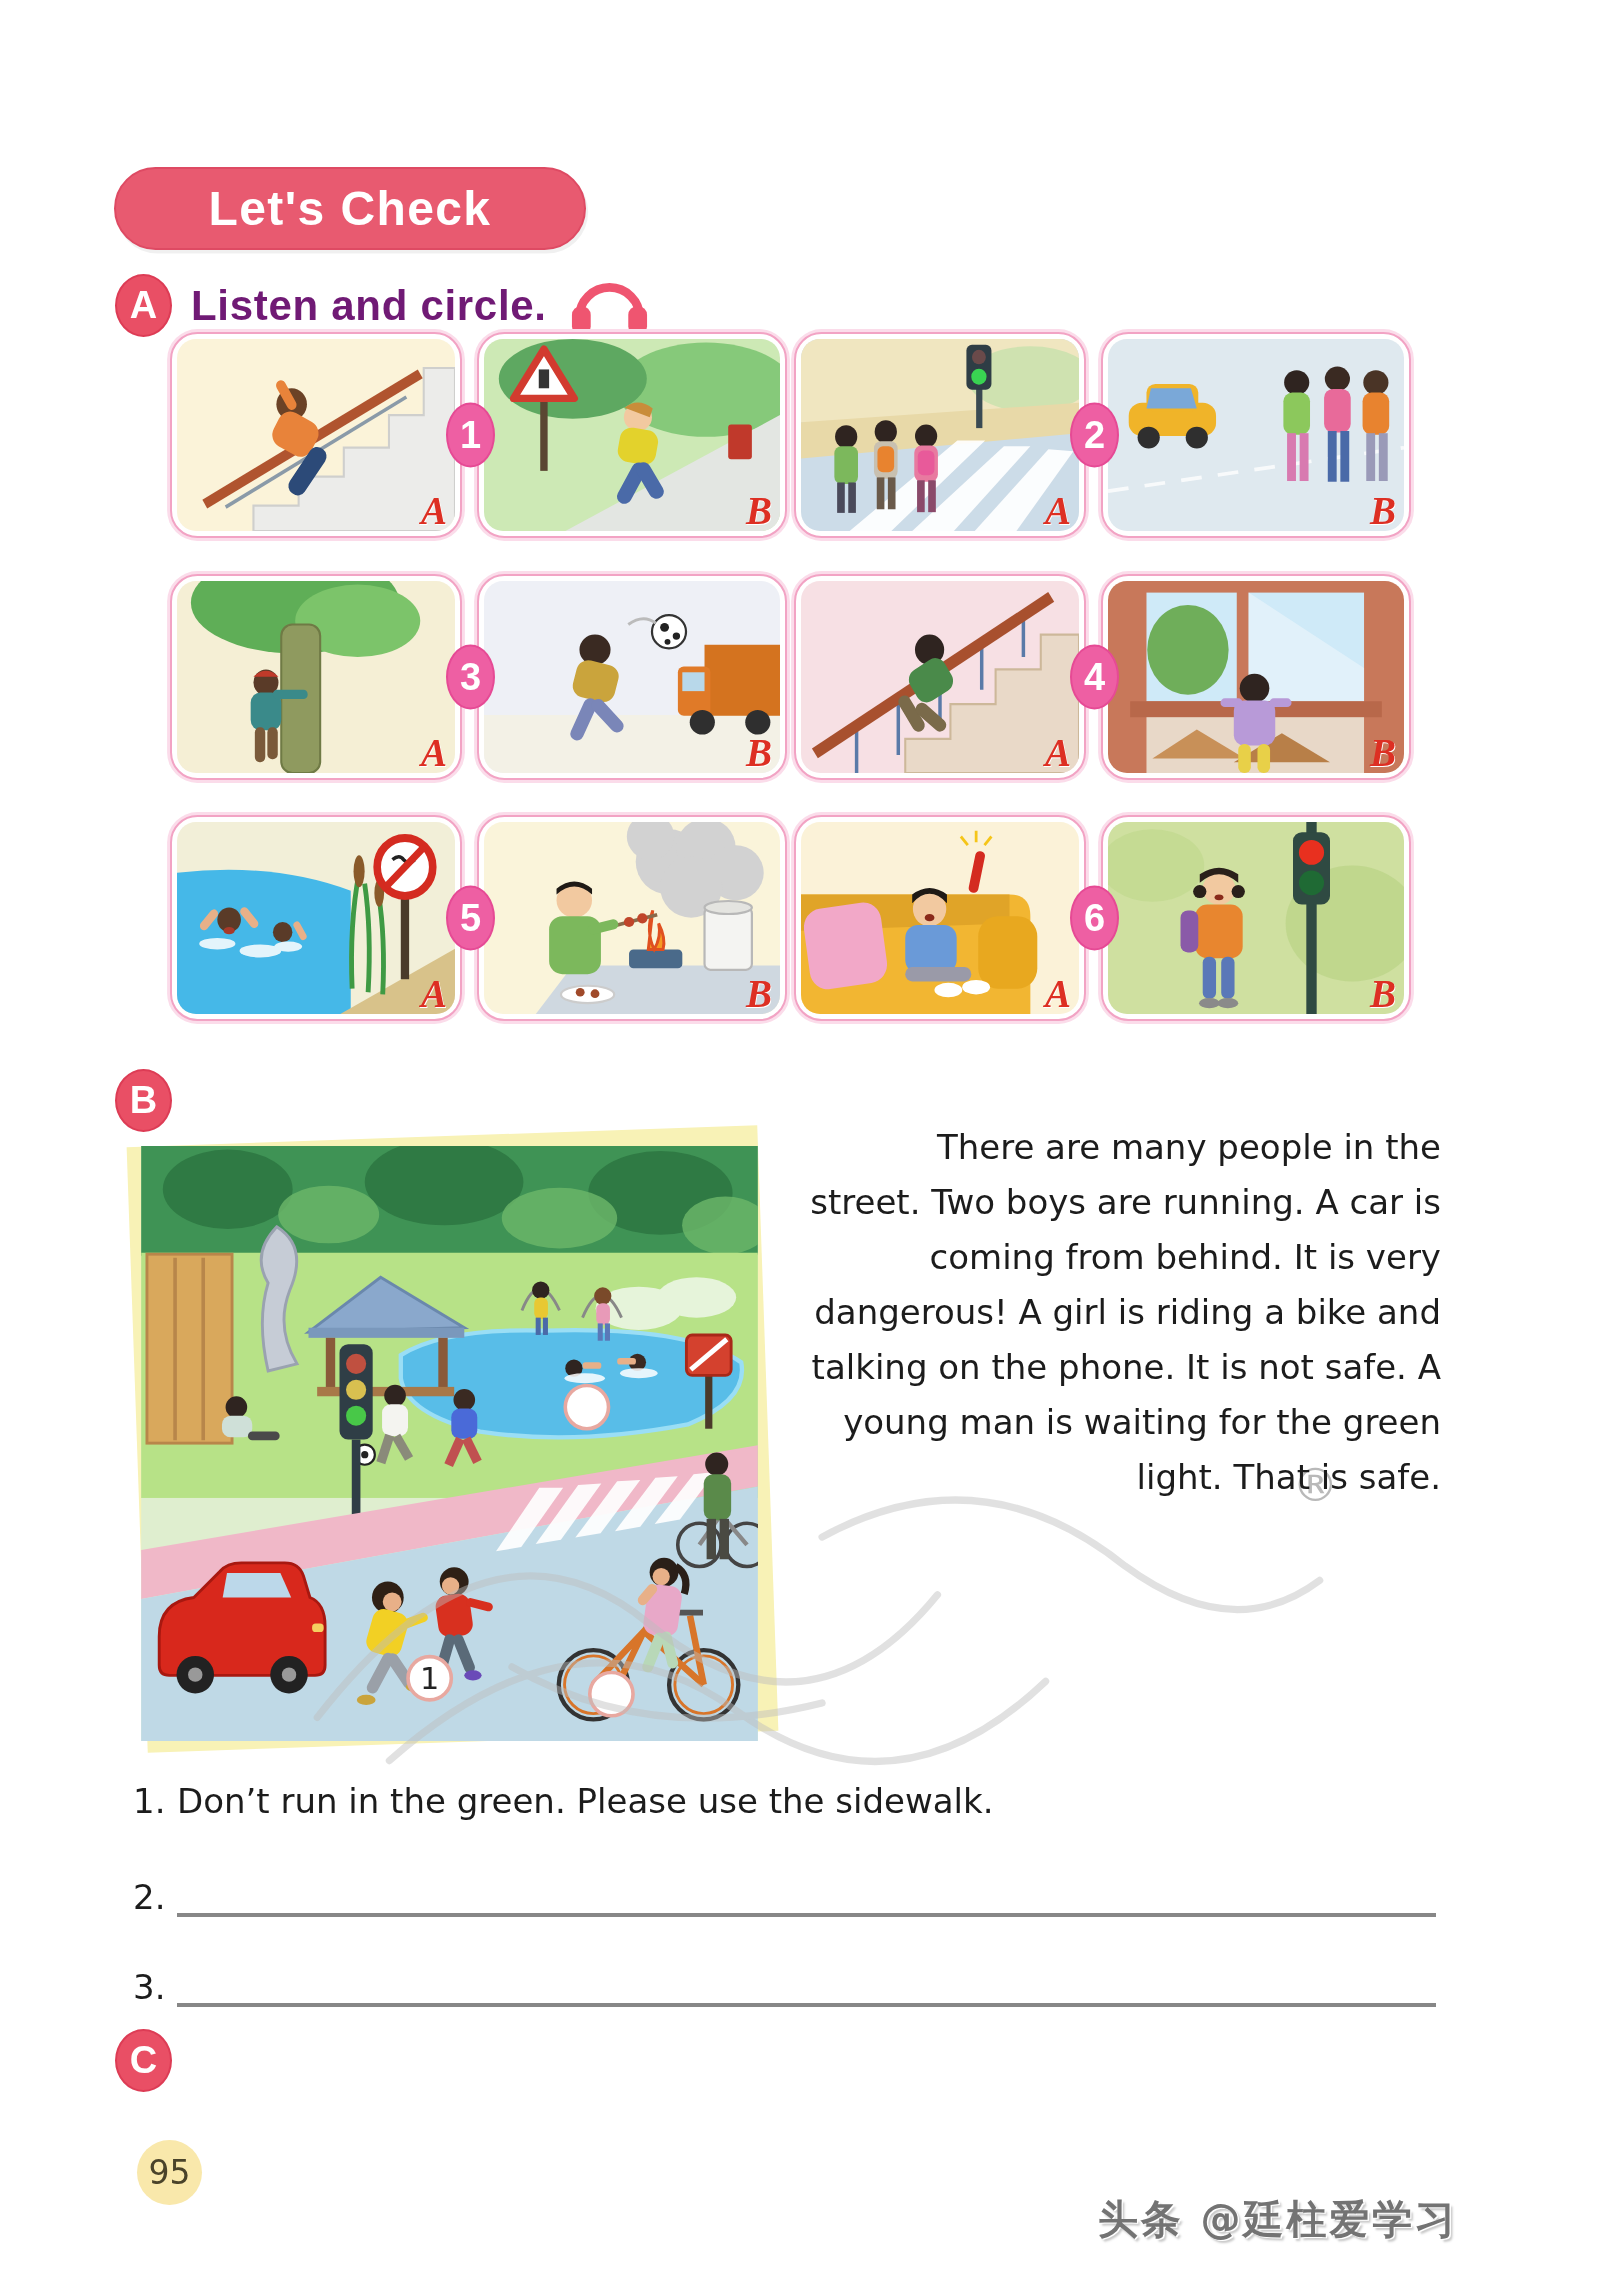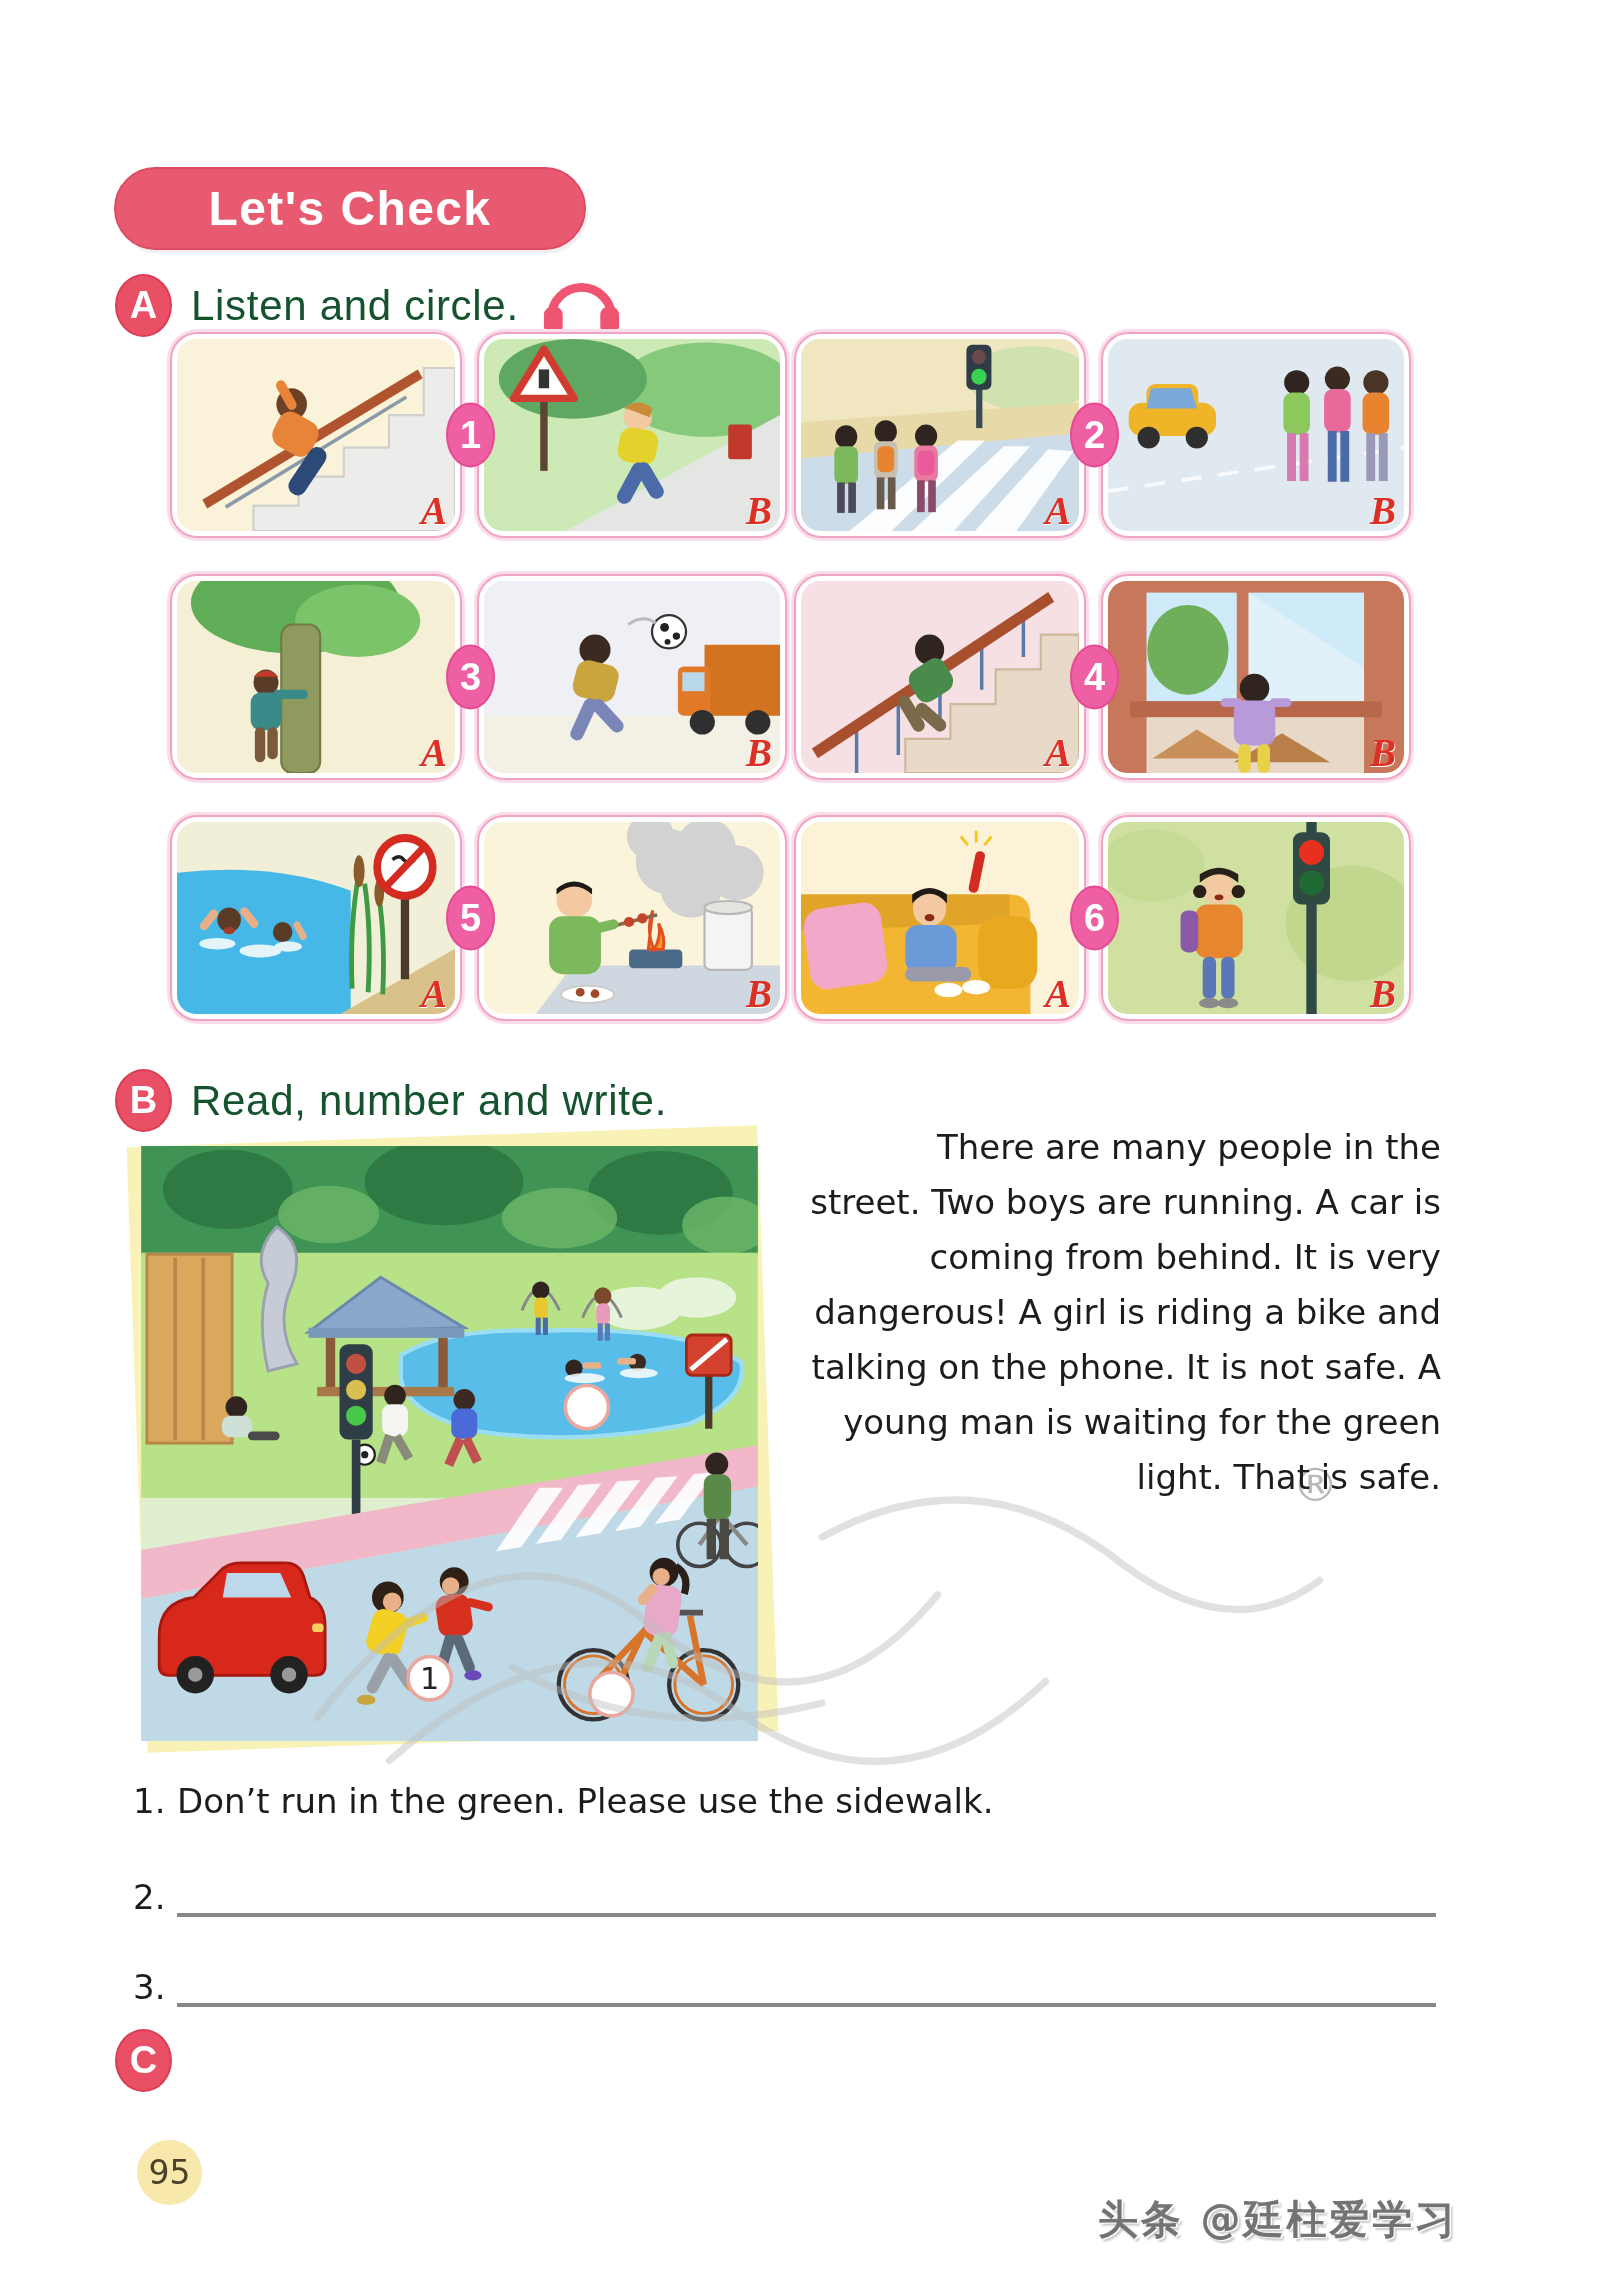--- a/index.html
+++ b/index.html
@@ -9,21 +9,21 @@
   
   .banner{position:absolute;left:114px;top:167px;width:468px;height:79px;
           background:#e85a70;border:2.9px solid #de4a63;border-radius:43px;
           color:#fff;font-size:48px;font-weight:bold;letter-spacing:1.4px;
           display:flex;align-items:center;justify-content:center;
           box-shadow:2.2px 3.6px 0 rgba(0,0,0,.06);}
   .sec-head{position:absolute;display:flex;align-items:center;gap:19px;}
   .hbadge{width:53px;height:59px;border-radius:50%;background:#e94f65;color:#fff;
           font-size:38px;font-weight:bold;display:flex;align-items:center;justify-content:center;
           border:2.9px solid #dd3c55;}
-  .htitle{font-size:42px;font-weight:normal;color:#14532d;letter-spacing:0.7px;}
+  .htitle{font-size:42px;font-weight:bold;color:#701a75;letter-spacing:0.7px;}
   .headset{width:87px;height:65px;}
 
   
   .pair{position:absolute;width:617px;height:206px;}
   .pbox{position:absolute;top:0;height:206px;background:#fff;border:2.9px solid #f2a3c4;
         border-radius:27.4px;box-shadow:0 0 0 2.9px #fbdcea;box-sizing:border-box;padding:5px;}
   .pbox.a{left:0;width:292px;}
   .pbox.b{left:307px;width:310px;}
   .pic{width:100%;height:100%;border-radius:19px;overflow:hidden;position:relative;}
   .pic svg{width:100%;height:100%;display:block;}
@@ -390,21 +390,20 @@
         <ellipse cx="137" cy="250" rx="14" ry="7" fill="#8a8a8a"></ellipse>
             <ellipse cx="162" cy="250" rx="14" ry="7" fill="#8a8a8a"></ellipse>
       </svg>
         </div>
       <div class="letter">B</div>
     </div>
   </div>
 
   <div class="sec-head" style="left:115px;top:1069px;">
     <div class="hbadge">B</div>
-    <div class="htitle">Read, number and write.</div>
   </div>
 
   <div class="sheet"></div>
 
   <div class="scene">
     <svg viewBox="0 0 855 825">
       <rect width="855" height="825" fill="#dfeecf"></rect>
       <path d="M0,0 H855 V150 Q800,195 735,150 Q685,205 615,158 Q555,210 488,160 Q428,212 358,163 Q298,215 228,158 Q168,210 98,158 Q48,196 0,152 Z" fill="#3f9355"></path>
       <g fill="#2f7a44">
           <ellipse cx="120" cy="60" rx="90" ry="55"></ellipse>

